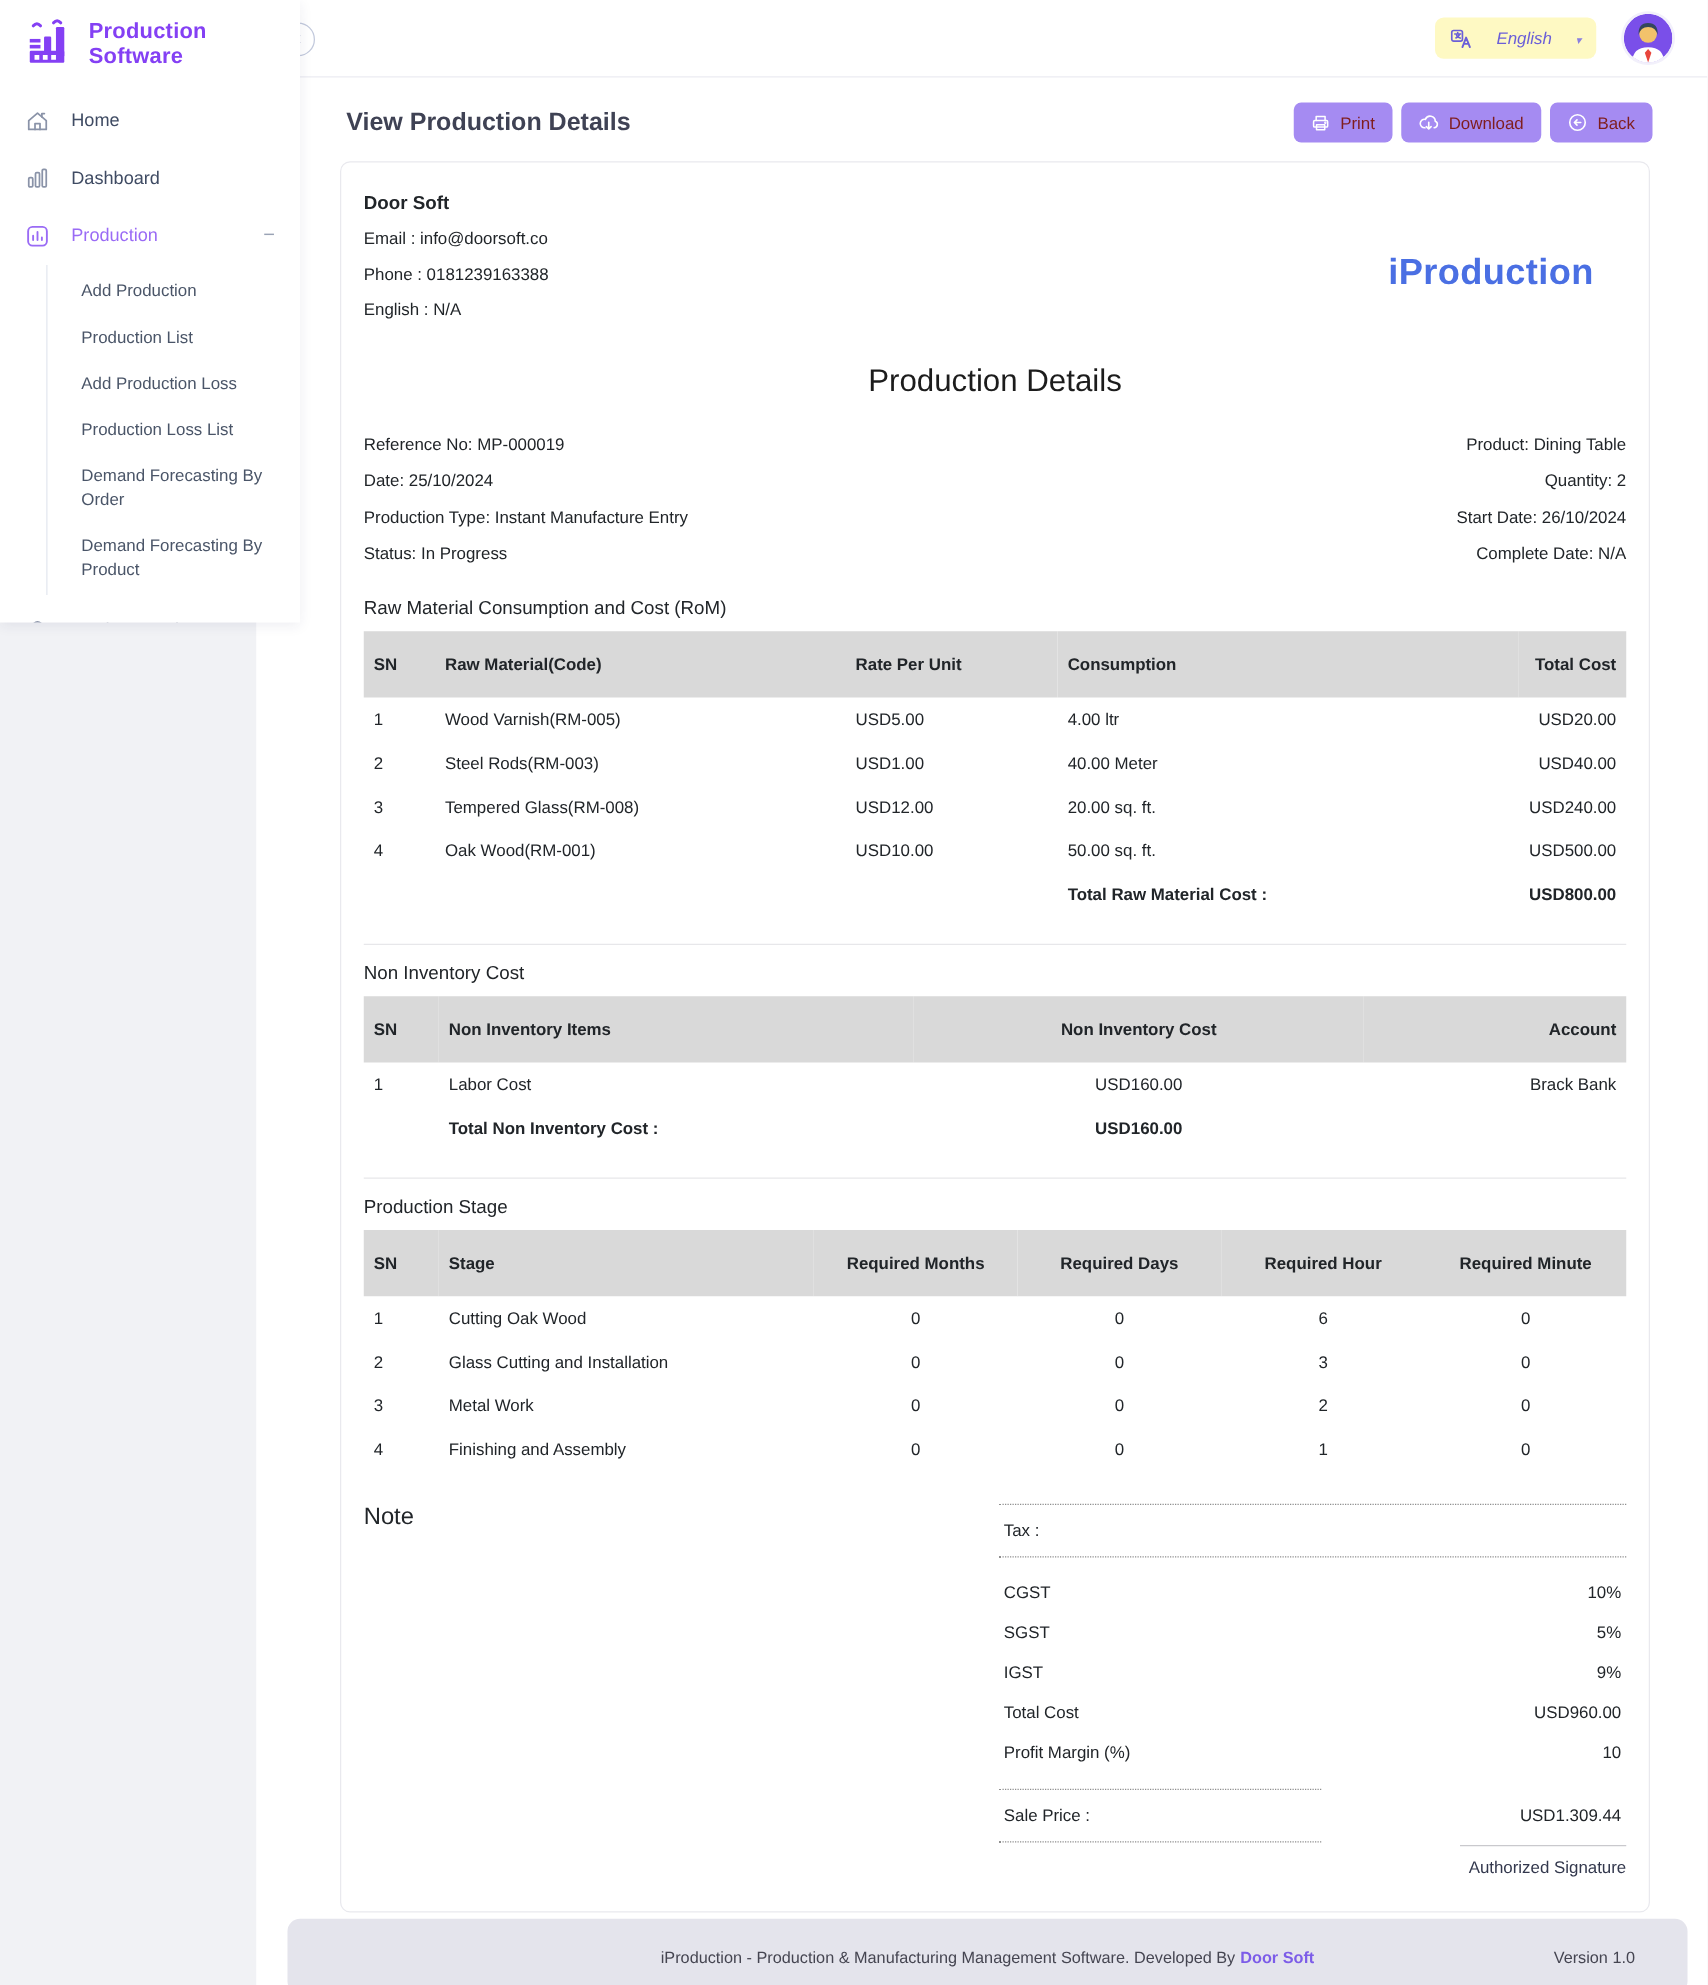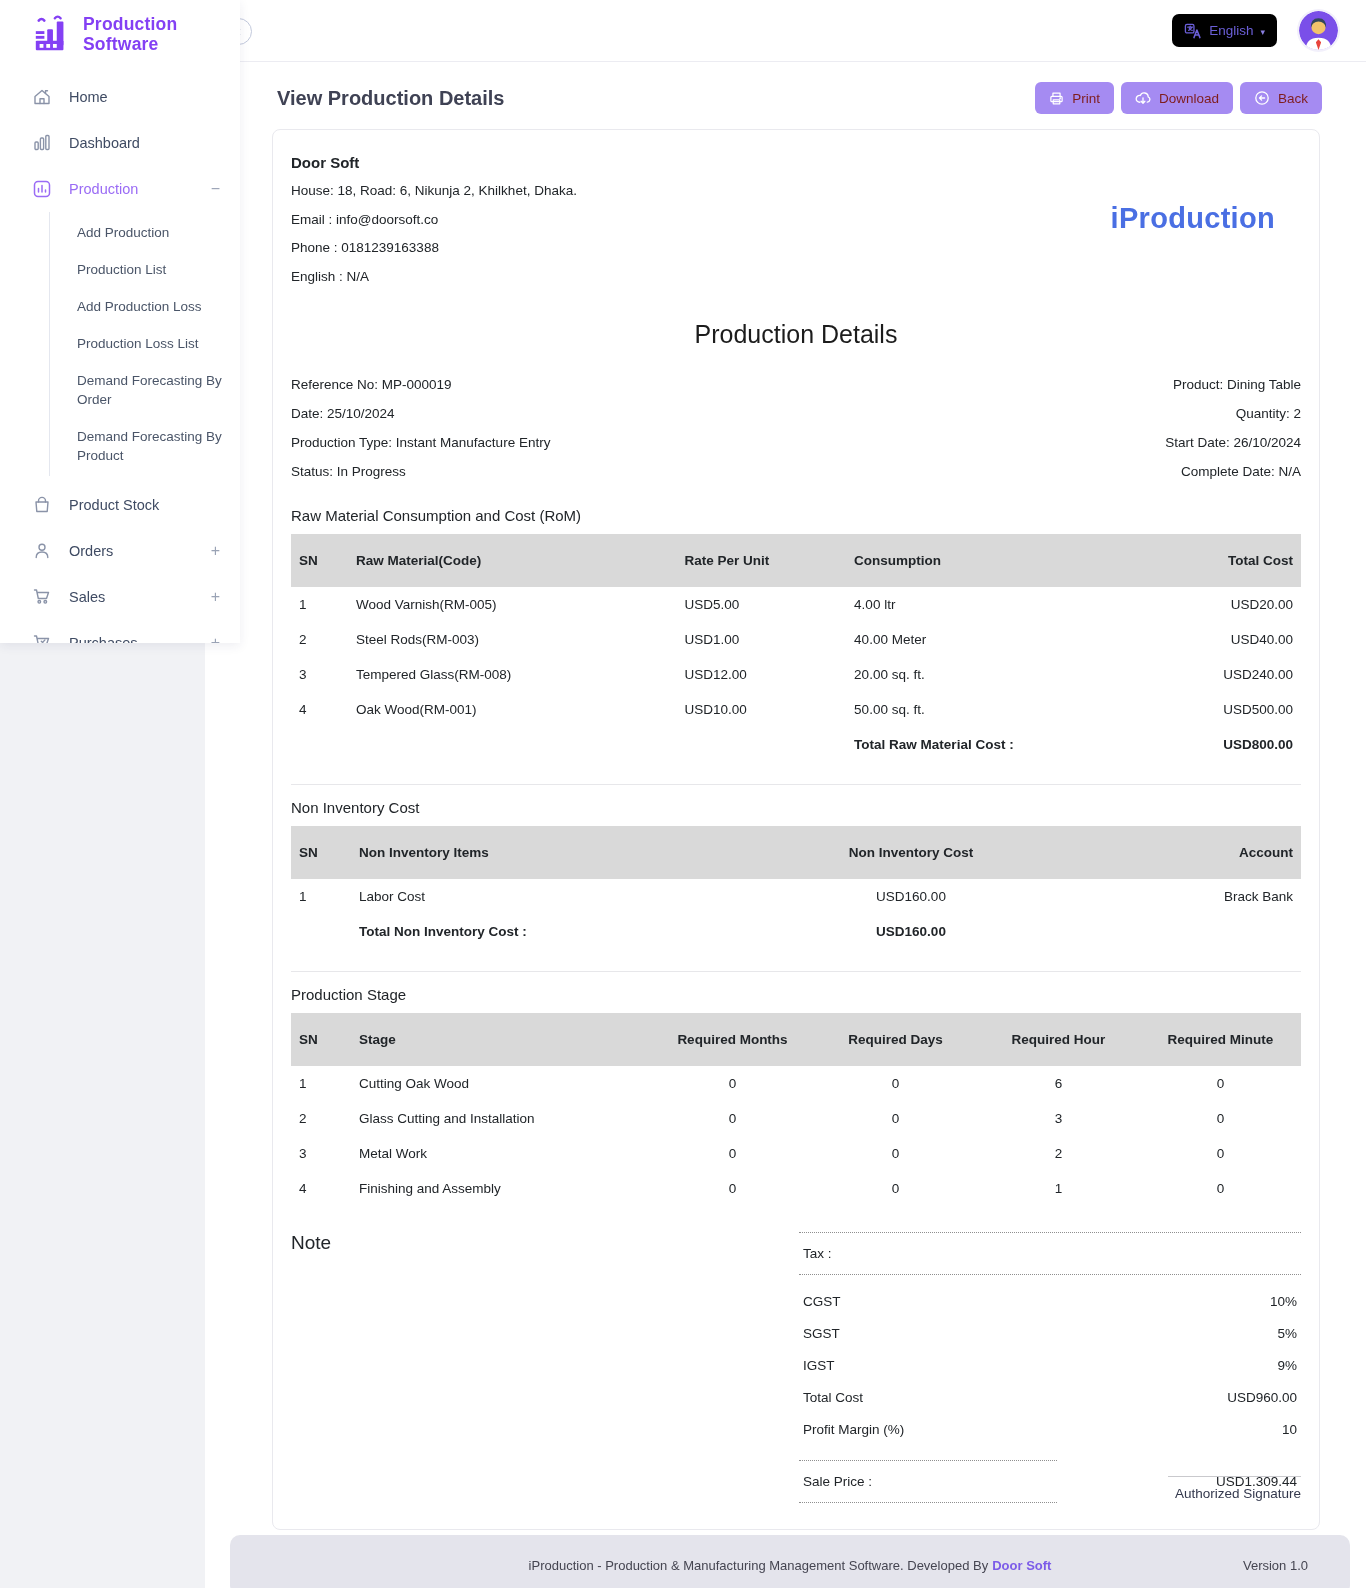--- a/index.html
+++ b/index.html
@@ -15,32 +15,32 @@
   .main-area { position:absolute; left:205px; top:0; width:1161px; height:1588px; background:#fff; }
   .topbar { position:relative; height:62px; border-bottom:1px solid #ececf2; background:#fff; }
   .collapse-btn {
     position:absolute; left:20px; top:18px; width:27px; height:27px; border-radius:50%;
     border:1px solid #c2c9dc; background:#fff; color:#7f8bad; font-size:15px;
     display:flex; align-items:center; justify-content:center; cursor:pointer; line-height:1;
     padding-bottom:2px;
   }
   .lang-pill {
     position:absolute; right:89px; top:14px; height:33px; padding:0 12px;
-    background:#000000; border-radius:7px; color:#6b5fd8; font-size:13.5px;
-    display:flex; align-items:center; gap:7px; cursor:pointer;
+    background:#fef9c3; border-radius:7px; color:#6b5fd8; font-size:13.5px;
+    display:flex; align-items:center; gap:19px; cursor:pointer;font-style:italic;
   }
   .lang-caret { font-size:9px; color:#8a7fe0; margin-top:2px; }
   .avatar {
     position:absolute; right:28px; top:11px; width:39px; height:39px; border-radius:50%;
     overflow:hidden; cursor:pointer; box-shadow:0 0 0 2px #f2f0fb;
   }
   
   .sidebar {
-    position:absolute; left:0; top:0; width:240px; height:643px; background:#fff; z-index:20;
-    box-shadow: 0 3px 10px rgba(40,40,90,.08); overflow:hidden;padding-left:12px;
+    position:absolute; left:0; top:0; width:240px; height:498px; background:#fff; z-index:20;
+    box-shadow: 0 3px 10px rgba(40,40,90,.08); overflow:hidden;
   }
   .logo-row { display:flex; align-items:center; gap:11px; padding:14px 12px 12px 20px; }
   .logo-text { font-size:17.5px; font-weight:800; color:#8440f4; line-height:20px; letter-spacing:.2px; }
   .menu { padding-top:8px; }
   .menu-item {
     display:flex; align-items:center; gap:17px; padding:13px 20px; cursor:pointer;
     font-size:14.5px; color:#3f4b63;
   }
   .menu-item .mi-icon { width:20px; height:20px; flex:0 0 20px; }
   .menu-item .expander { margin-left:auto; color:#9aa3b5; font-size:16px; font-weight:400; }
@@ -164,21 +164,20 @@
           </svg>
         </span>
         <span>Back</span>
       </button>
     </div>
   </div>
 
   <div class="card">
 
     <div class="company-name">Door Soft</div>
-    <div class="company-line">House: 18, Road: 6, Nikunja 2, Khilkhet, Dhaka.</div>
     <div class="company-line">Email : info@doorsoft.co</div>
     <div class="company-line">Phone : 0181239163388</div>
     <div class="company-line">English : N/A</div>
 
     <div class="doc-logo">iProduction</div>
 
     <div class="doc-heading">Production Details</div>
 
     <div class="meta">
       <div class="meta-left">

